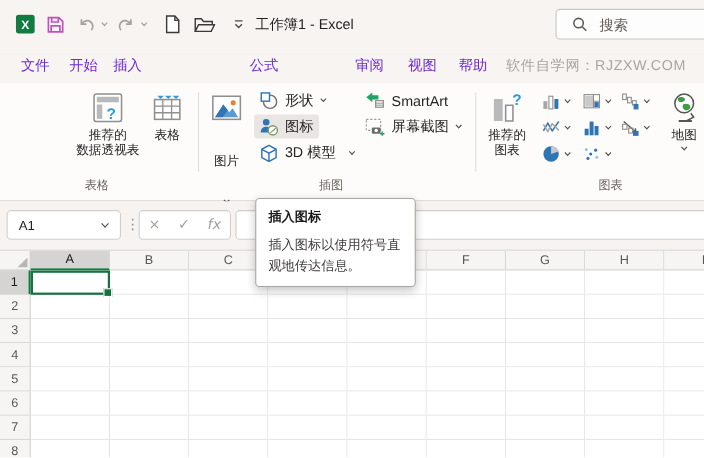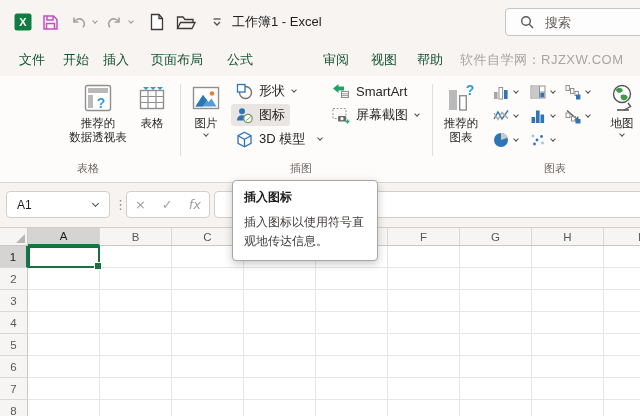--- a/index.html
+++ b/index.html
@@ -15,21 +15,21 @@
              font-size:13px;color:#1f1f1f;}
   #searchbox{position:absolute;left:505px;top:8px;width:140px;height:28px;background:#fdfdfd;
              border:1px solid #c9c5c3;border-radius:4px;display:flex;align-items:center;
              padding-left:14px;box-sizing:border-box;gap:9px;}
   #searchbox input{border:none;outline:none;background:transparent;font-size:13px;width:70px;
              font-family:"Liberation Sans",sans-serif;color:#444;}
   #searchbox input::placeholder{color:#5f5b58;opacity:1;}
 
   
   #tabrow{position:absolute;left:0;top:44px;width:640px;height:32px;background:#f7f4f2;}
-  .rtab{position:absolute;top:0;height:32px;display:flex;align-items:center;font-size:13px;color:#14532d;}
+  .rtab{position:absolute;top:0;height:32px;display:flex;align-items:center;font-size:13px;color:#6d28d9;}
   #tab-underline{position:absolute;left:100px;top:70px;width:27px;height:3px;background:#107C41;border-radius:2px;}
   #watermark{position:absolute;left:460px;top:0;height:32px;display:flex;align-items:center;
              font-size:13px;color:#a9a5a2;letter-spacing:.5px;}
 
   
   #ribbon{position:absolute;left:0;top:76px;width:640px;height:107px;background:#fefcfb;
           border-bottom:1px solid #dad6d4;box-sizing:border-box;}
   .bigbtn{position:absolute;top:4px;display:flex;flex-direction:column;align-items:center;
           font-size:11.5px;line-height:14px;color:#262626;text-align:center;border-radius:4px;}
   .bigbtn .ic{height:36px;display:flex;align-items:center;justify-content:center;}
@@ -152,21 +152,20 @@
       </svg>
     </span>
     <input placeholder="搜索" style="">
   </div>
 </div>
 
 <div id="tabrow">
   <div class="rtab" style="left:19px;">文件</div>
   <div class="rtab" style="left:63px;">开始</div>
   <div class="rtab" style="left:103px;">插入</div>
-  <div class="rtab" style="left:151px;">页面布局</div>
   <div class="rtab" style="left:227px;">公式</div>
   <div class="rtab" style="left:271px;margin-top:29px;">数据</div>
   <div class="rtab" style="left:323px;">审阅</div>
   <div class="rtab" style="left:371px;">视图</div>
   <div class="rtab" style="left:417px;">帮助</div>
   <div id="tab-underline"></div>
   <div id="watermark">软件自学网：RJZXW.COM</div>
 </div>
 
 <div id="ribbon">
@@ -198,21 +197,21 @@
         </svg>
     </div>
     <div class="lblline">
         <span>表格</span>
       </div>
   </div>
 
   <div class="grplabel" style="left:48px;">表格</div>
   <div class="vdiv" style="left:180px;"></div>
 
-  <div class="bigbtn" style="left:183px;width:46px;">
+  <div class="bigbtn" style="left:183px;width:46px;gap:24px;">
     <div class="ic">
       <svg width="28" height="26" viewBox="0 0 28 26">
           <rect x="1.5" y="2.5" width="25" height="21" fill="#fff" stroke="#8f8f8f" stroke-width="1.4"></rect>
           <circle cx="20" cy="8.5" r="2.3" fill="#ed7d31"></circle>
           <path d="M3.5 21.5 L11 10 L16.5 17 L19.5 13.5 L24.5 21.5 Z" fill="#5b9bd5"></path>
           <path d="M3.5 21.5 L11 10 L15 15.2 L10.5 21.5 Z" fill="#2e75b6"></path>
         </svg>
     </div>
     <div class="lblline">
         <span>图片</span>

